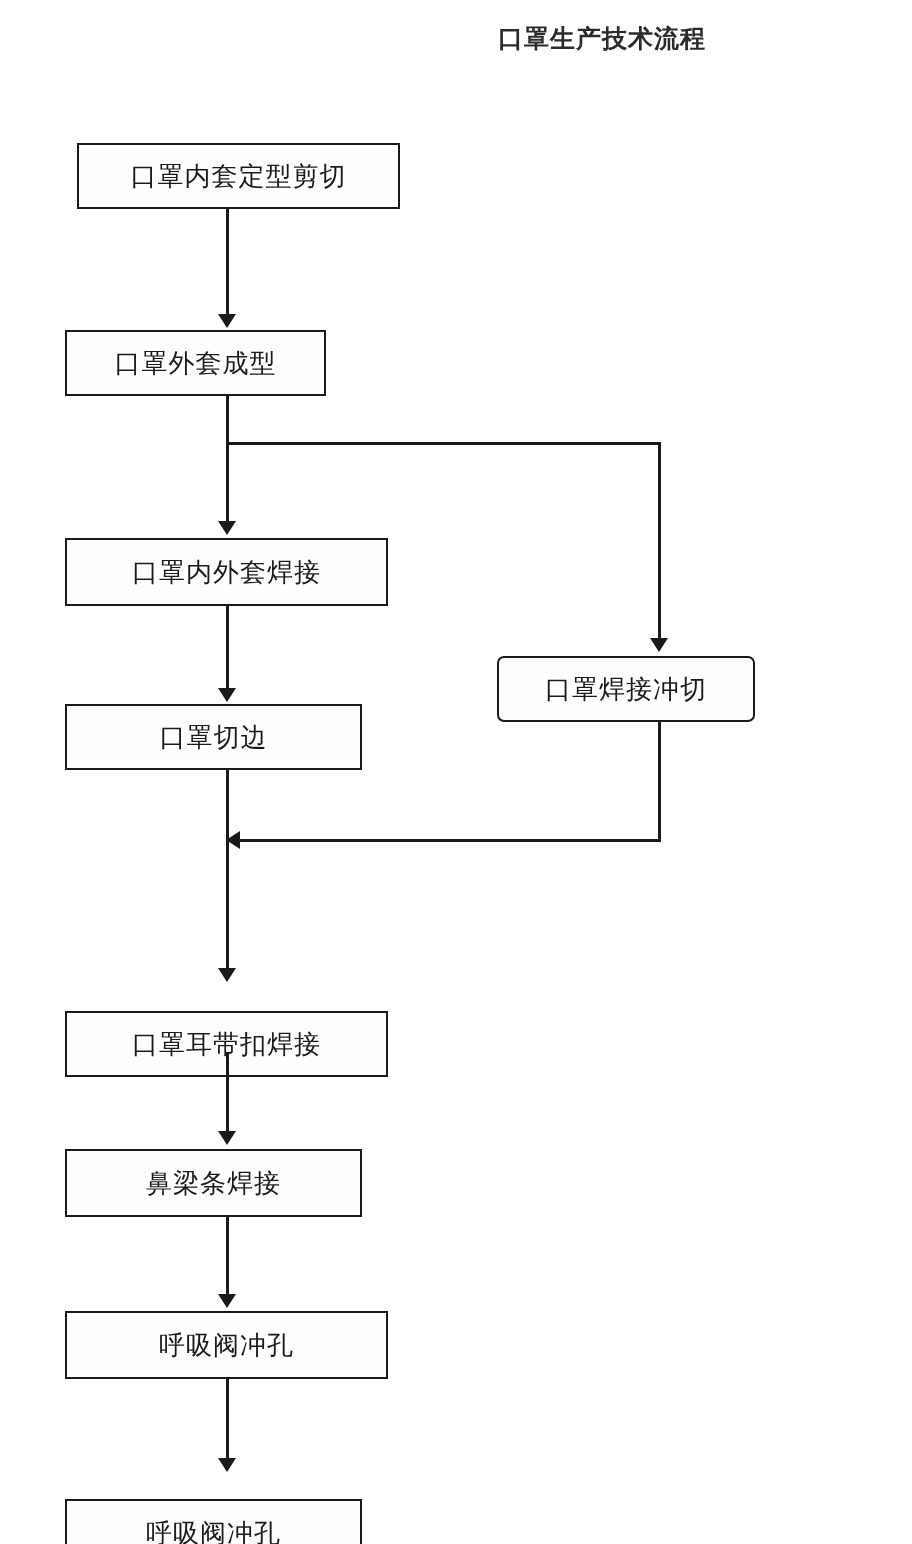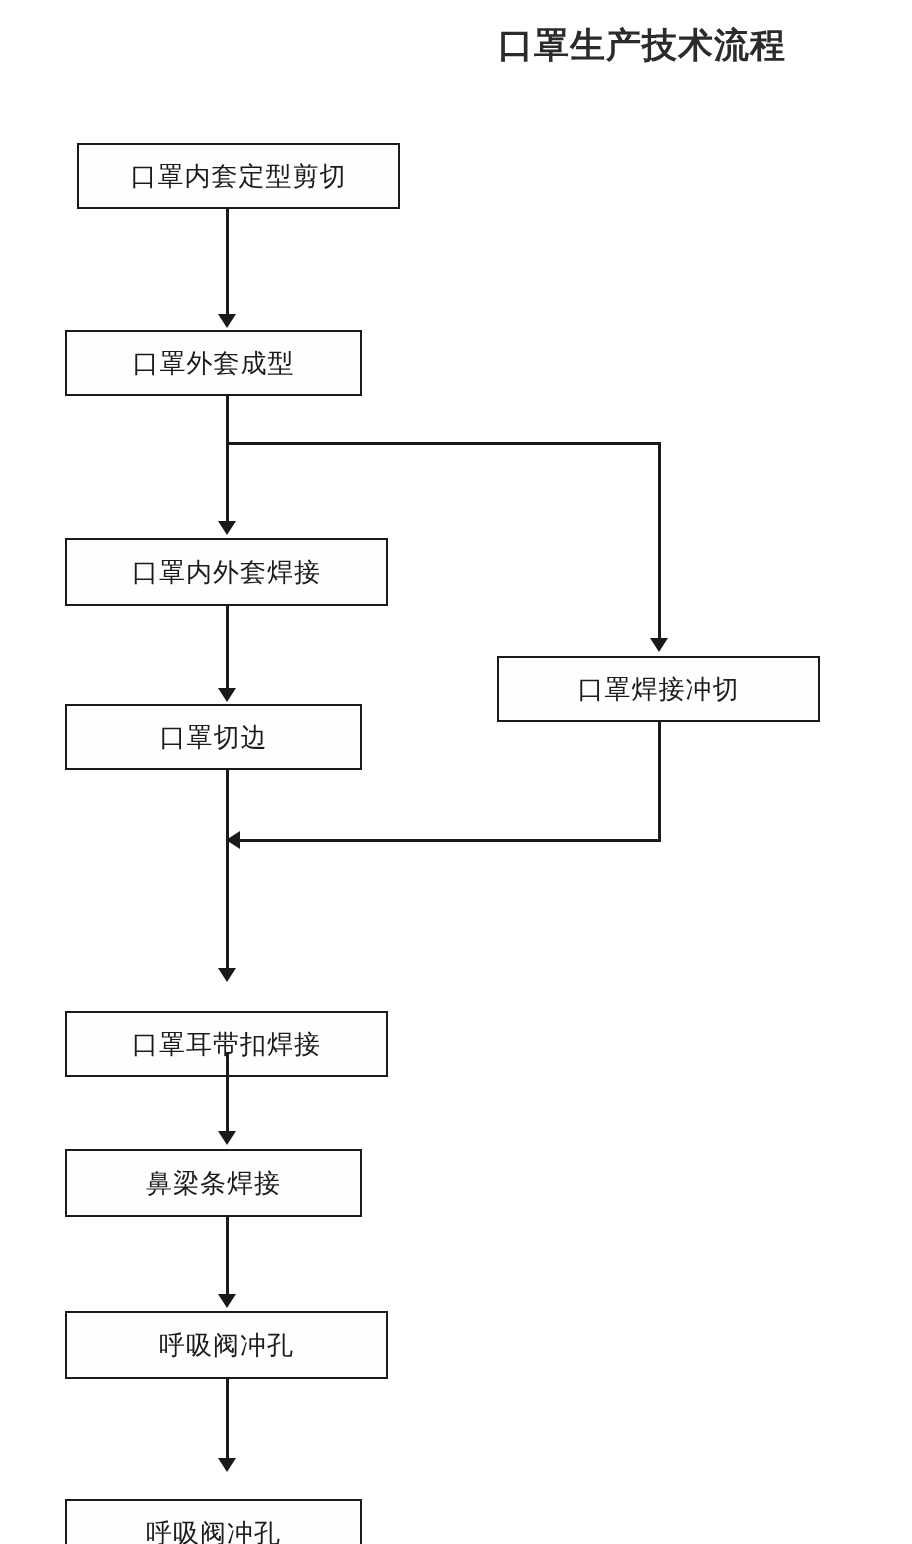--- a/index.html
+++ b/index.html
@@ -17,21 +17,21 @@
     width: 912px;
     height: 1544px;
     background: #ffffff;
     overflow: hidden;
   }
   #diagram-title {
     position: absolute;
     left: 498px;
     top: 24px;
     width: 300px;
-    font-size: 35px;
+    font-size: 25px;
     font-weight: bold;
     letter-spacing: 1px;
     color: #2b2b2b;
     white-space: nowrap;
     line-height: 1.2;
   }
   .node {
     position: absolute;
     box-sizing: border-box;
     border: 2px solid #1a1a1a;
@@ -69,27 +69,27 @@
 </style>
 </head>
 <body>
 
 <div id="canvas">
 
   <div id="diagram-title">口罩生产技术流程</div>
 
   <div class="node" style="left:77px; top:143px; width:323px; height:66px;">口罩内套定型剪切</div>
 
-  <div class="node" style="left:65px; top:330px; width:297px; height:66px;">口罩外套成型</div>
+  <div class="node" style="left:65px; top:330px; width:261px; height:66px;">口罩外套成型</div>
 
   <div class="node" style="left:65px; top:538px; width:323px; height:68px;">口罩内外套焊接</div>
 
   <div class="node" style="left:65px; top:704px; width:297px; height:66px;">口罩切边</div>
 
-  <div class="node" style="left:497px; top:656px; width:323px; height:66px;">口罩焊接冲切</div>
+  <div class="node" style="left:497px; top:656px; width:258px; height:66px;border-radius:7px;">口罩焊接冲切</div>
 
   <div class="node" style="left:65px; top:986px; width:323px; height:66px;margin-top:25px;">口罩耳带扣焊接</div>
 
   <div class="node" style="left:65px; top:1149px; width:297px; height:68px;">鼻梁条焊接</div>
 
   <div class="node" style="left:65px; top:1311px; width:323px; height:68px;">呼吸阀冲孔</div>
 
   <div class="node" style="left:65px; top:1475px; width:297px; height:67px;margin-top:24px;">呼吸阀冲孔</div>
 
   <div class="conn v" style="left:226px; top:209px; height:105px;"></div>

